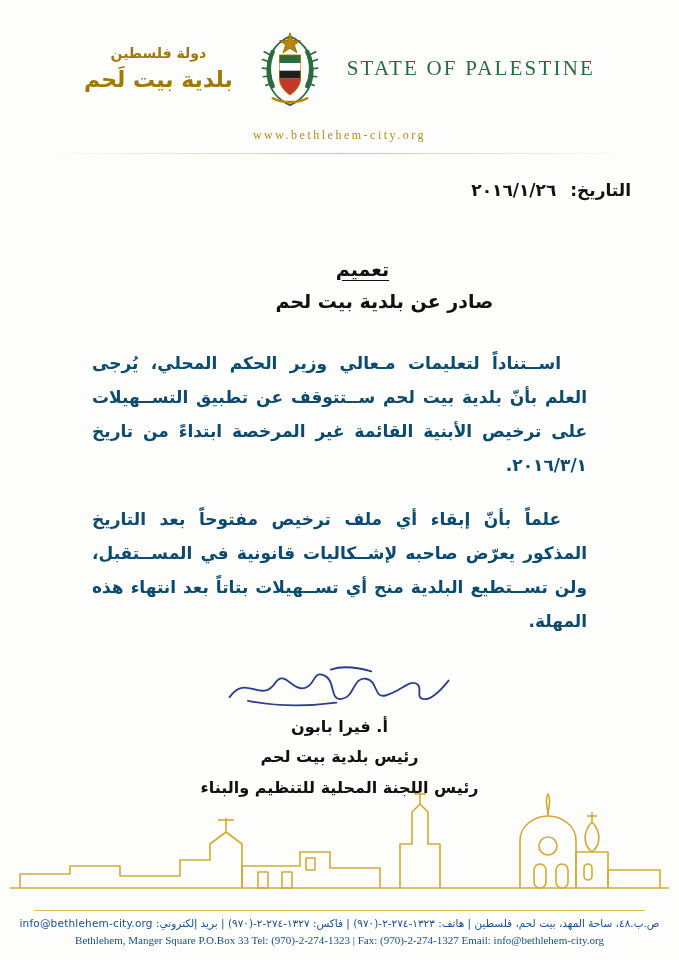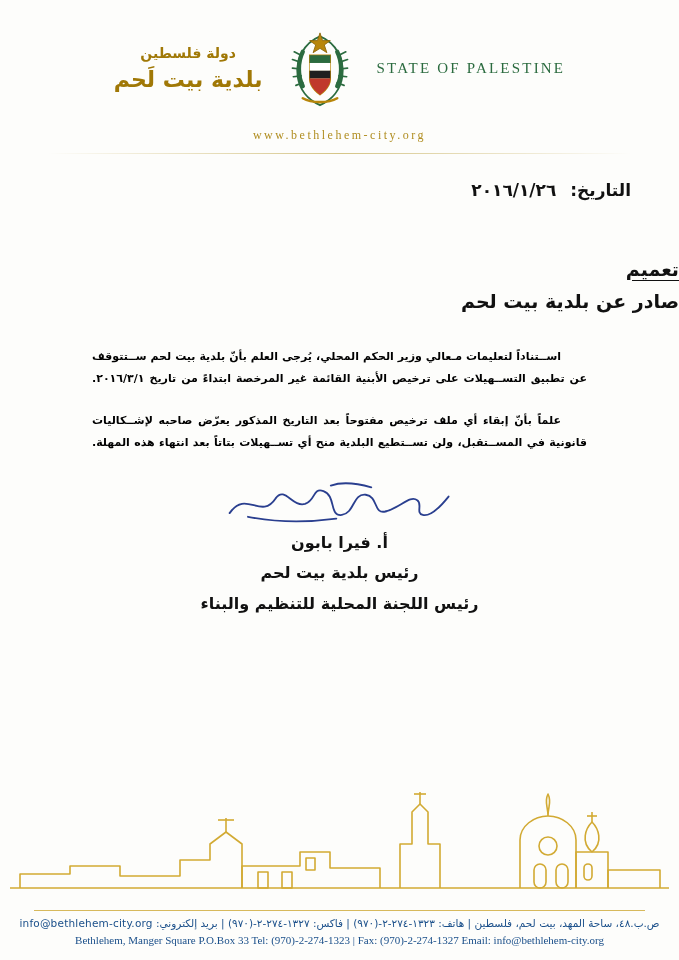--- a/index.html
+++ b/index.html
@@ -57,21 +57,21 @@
     height: 86px;
     position: relative;
     flex: 0 0 auto;
   }
   .lh-english {
     color: #2b6b3f;
     font-family: "Liberation Serif", serif;
     line-height: 1.3;
   }
   .lh-english .en1 {
-    font-size: 15px;
+    font-size: 21px;
     letter-spacing: 2.2px;
     font-weight: normal;
   }
   .lh-english .en2 {
     font-size: 17px;
     letter-spacing: 2.2px;
     font-weight: bold;
     margin-top: 2px;
   }
   .website {
@@ -100,21 +100,21 @@
     font-family: "DejaVu Sans", sans-serif;
   }
   .date-row .date-value {
     display: inline-block;
     margin-right: 8px;
     font-weight: bold;
   }
 
   
   .doc-title-wrap {
-    text-align: right;
+    text-align: center;
     margin-top: 58px;
     direction: rtl;
     padding-left: 46px;
   }
   .doc-title {
     font-size: 19px;
     font-weight: bold;
     text-decoration: underline;
     text-underline-offset: 4px;
     color: #111;
@@ -126,24 +126,24 @@
     color: #111;
     margin-left: 44px;
   }
 
   
   .body-text {
     direction: rtl;
     text-align: justify;
     text-align-last: justify;
     margin: 34px 92px 0 92px;
-    font-size: 11px;
+    font-size: 17px;
     line-height: 2.0;
     font-weight: bold;
-    color: #000000;
+    color: #0c4a6e;
   }
   .body-text p {
     margin: 0 0 20px 0;
     text-indent: 26px;
   }
   .body-text p:last-child {
     margin-bottom: 0;
   }
 
   

